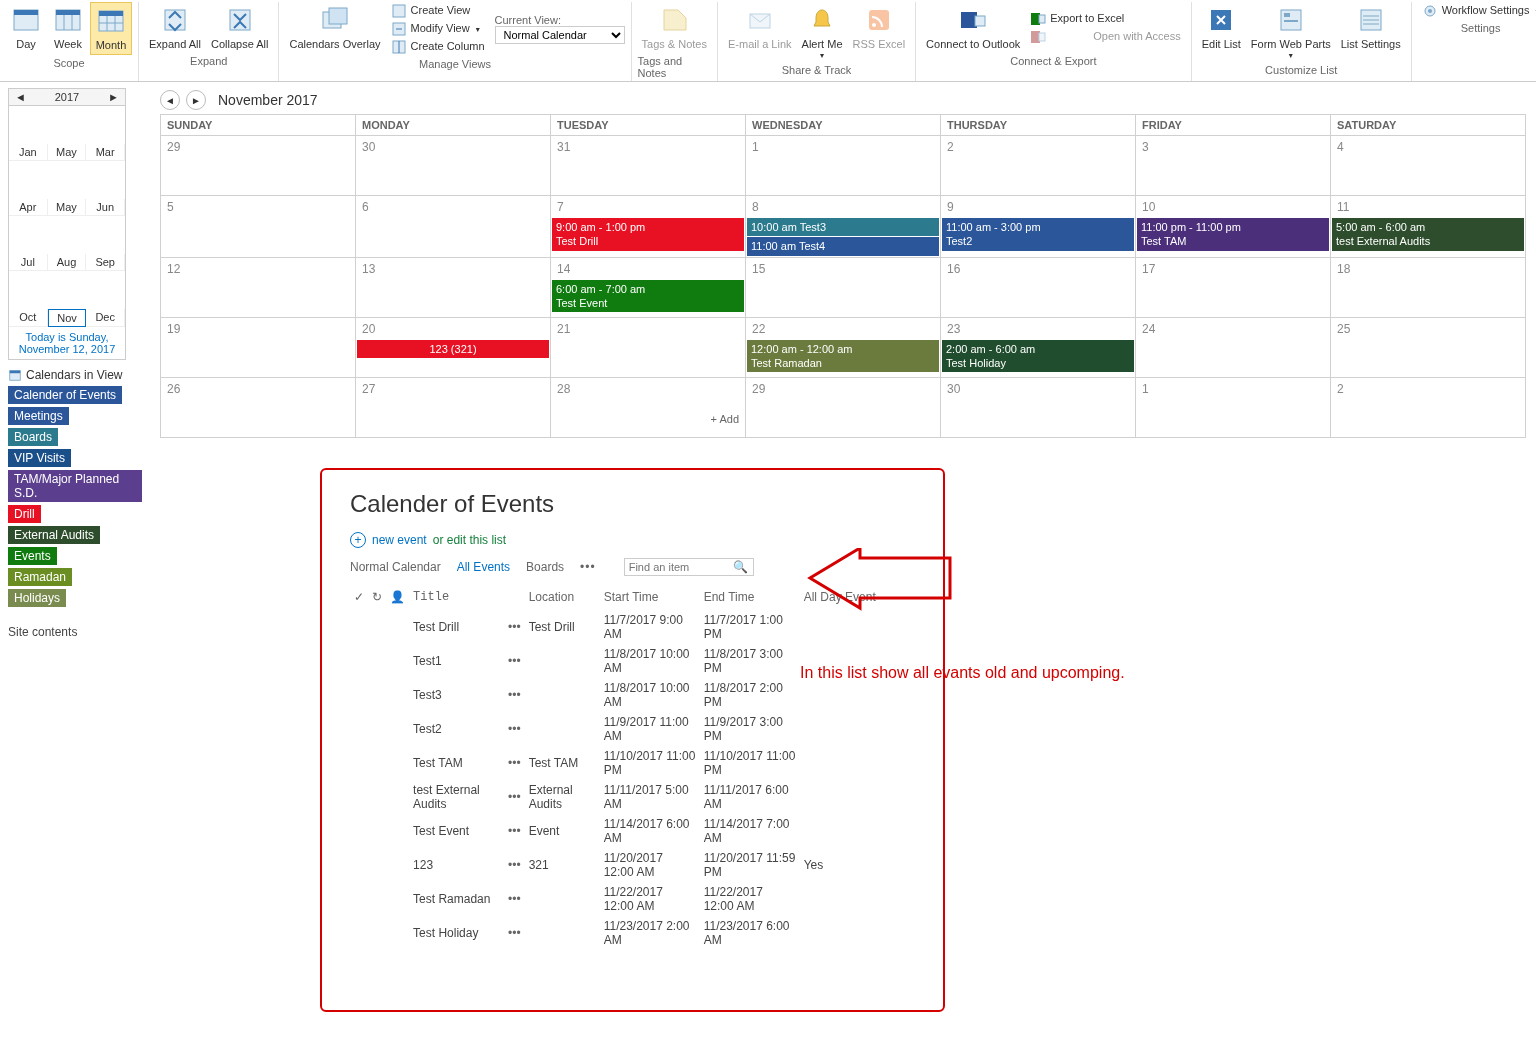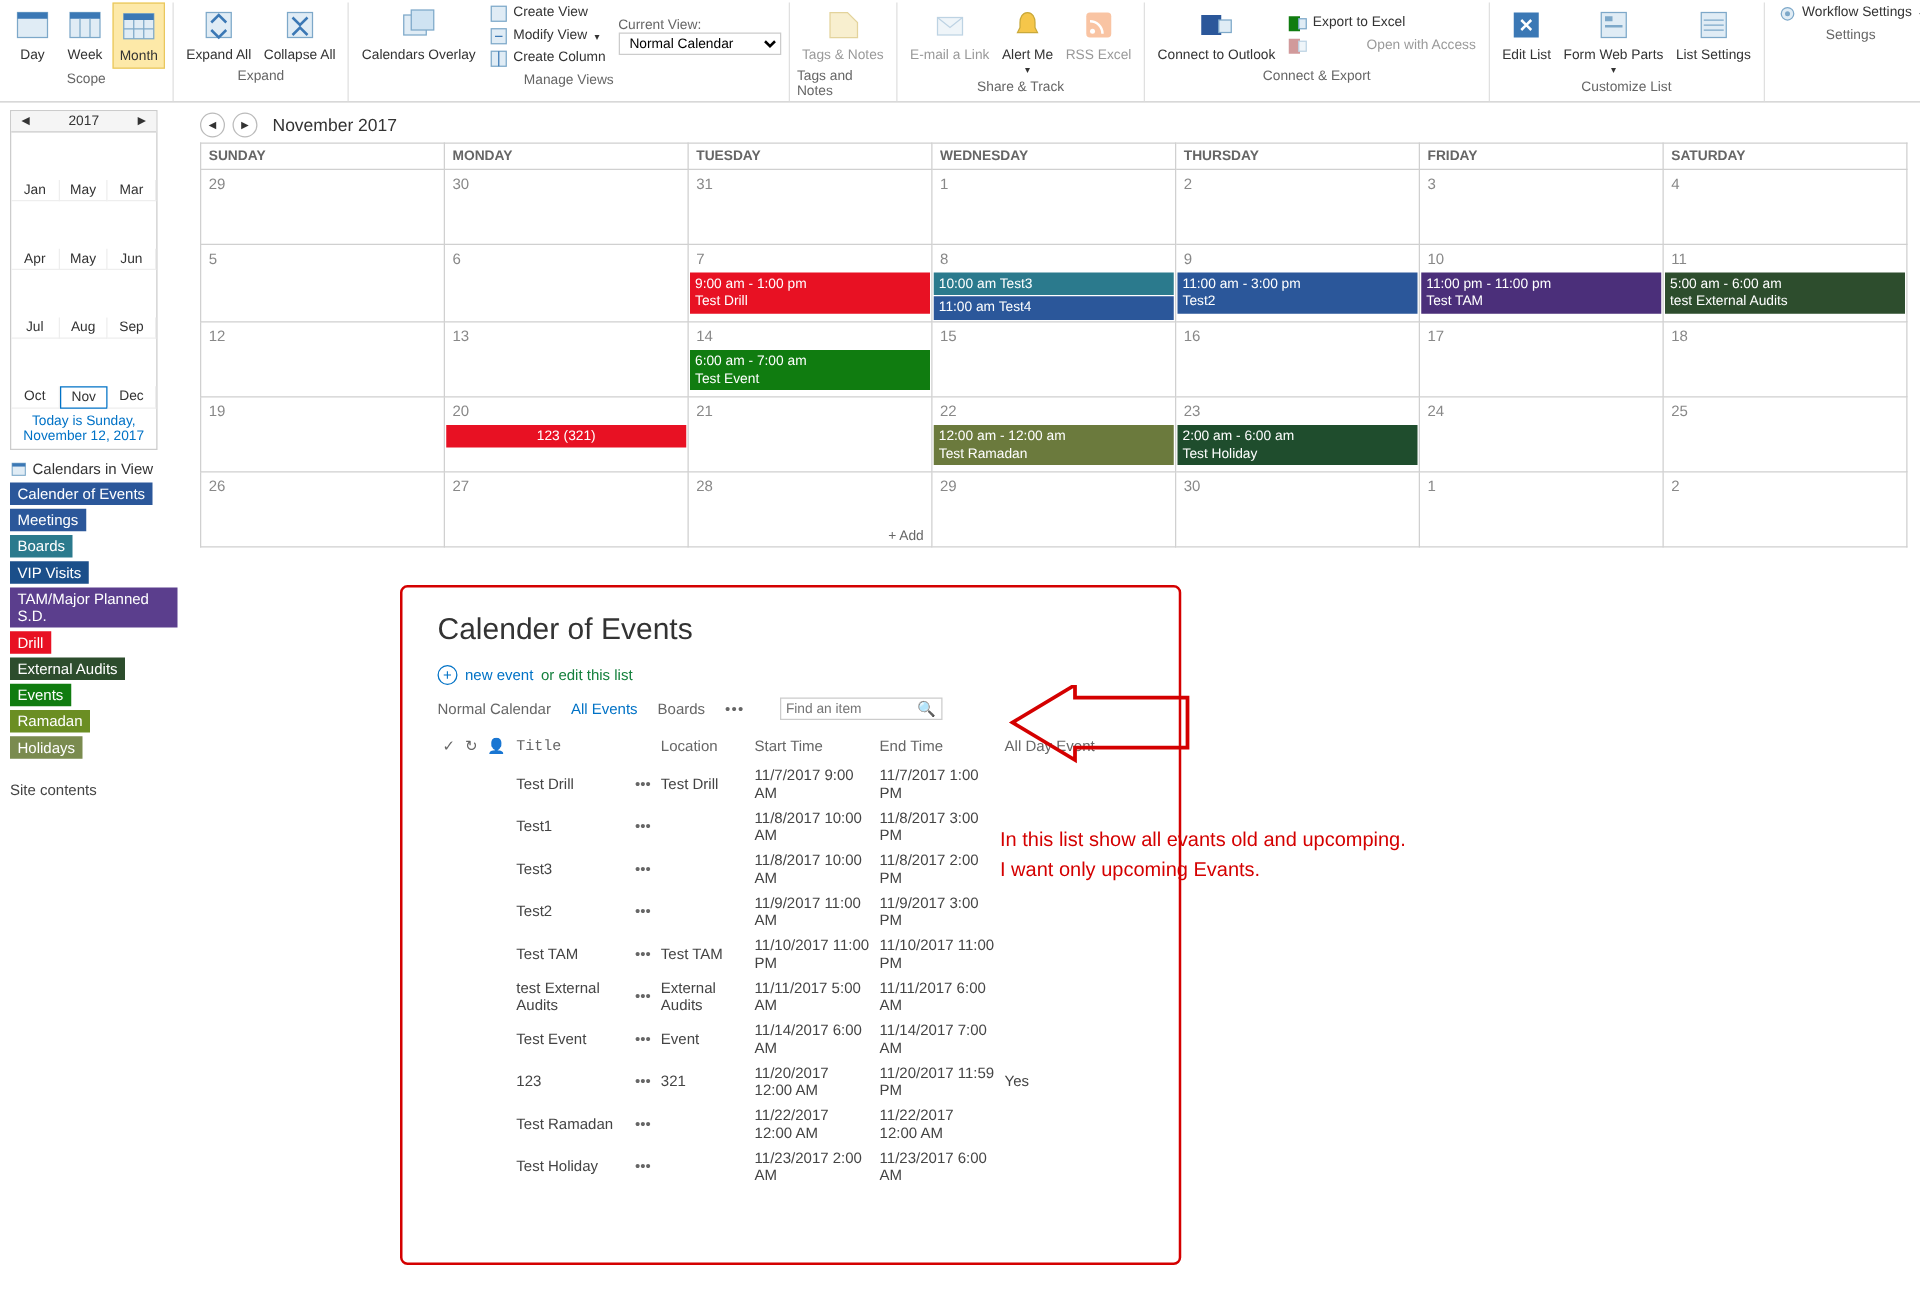--- a/index.html
+++ b/index.html
@@ -51,21 +51,21 @@
   .cal-nav { display:flex; align-items:center; gap:6px; margin-bottom:4px; font-size:14px; }
   .cal-nav .circle { width:20px;height:20px;border:1px solid #bbb;border-radius:50%;display:flex;align-items:center;justify-content:center;cursor:pointer;font-size:10px; }
 
   .cal-table { width:100%; border-collapse: collapse; table-layout: fixed; }
   .cal-table th { font-size:11px; color:#666; font-weight:600; text-align:left; padding:4px 6px; border:1px solid #d0d0d0; background:#fff; text-transform:uppercase; }
   .cal-table td { border:1px solid #d0d0d0; vertical-align:top; height:60px; padding:0; position:relative; }
   .daynum { font-size:12px; color:#888; padding:4px 6px; }
   .ev { font-size:11px; color:#fff; padding:2px 4px; line-height:1.3; margin:0 1px 1px 1px; }
   .ev .tm { display:block; }
   .ev .ttl { display:block; }
-  .add-link { position:absolute; bottom:2px; right:6px; font-size:11px; color:#666; cursor:pointer; }
+  .add-link { position:absolute; bottom:12px; right:6px; font-size:11px; color:#666; cursor:pointer; }
   .add-link:before { content:"+ "; }
 
   
   .listbox { margin: 30px 0 0 160px; width:625px; border:2px solid #d40000; border-radius:6px; padding:20px 28px 60px 28px; position:relative; }
   .listbox h2 { font-size:24px; font-weight:300; color:#333; margin-bottom:14px; }
   .new-ev { display:flex; align-items:center; gap:6px; margin-bottom:10px; }
   .new-ev .plus { width:16px;height:16px;border:1px solid #0072c6;border-radius:50%;display:flex;align-items:center;justify-content:center;color:#0072c6;font-size:12px; }
   .new-ev .link { color:#0072c6; cursor:pointer; }
   .new-ev .rest { color:#15803d; }
   .views-row { display:flex; align-items:center; gap:16px; font-size:12px; margin-bottom:10px; }
@@ -716,19 +716,18 @@
             </tbody>
         </table>
       </div>
 
       <div style="position:absolute; left:640px; top:80px;">
         <svg width="160" height="100">
           <path d="M150 10 L60 10 L60 0 L10 30 L60 60 L60 50 L150 50 Z" fill="none" stroke="#d40000" stroke-width="3"></path>
         </svg>
         <div class="ann-text" style="margin-top:10px;">
           <div>In this list show all evants old and upcomping.</div>
-          <div> I want only upcoming Evants.</div>
         </div>
       </div>
     </div>
 
   </div>
 </div>
 
 </body></html>

